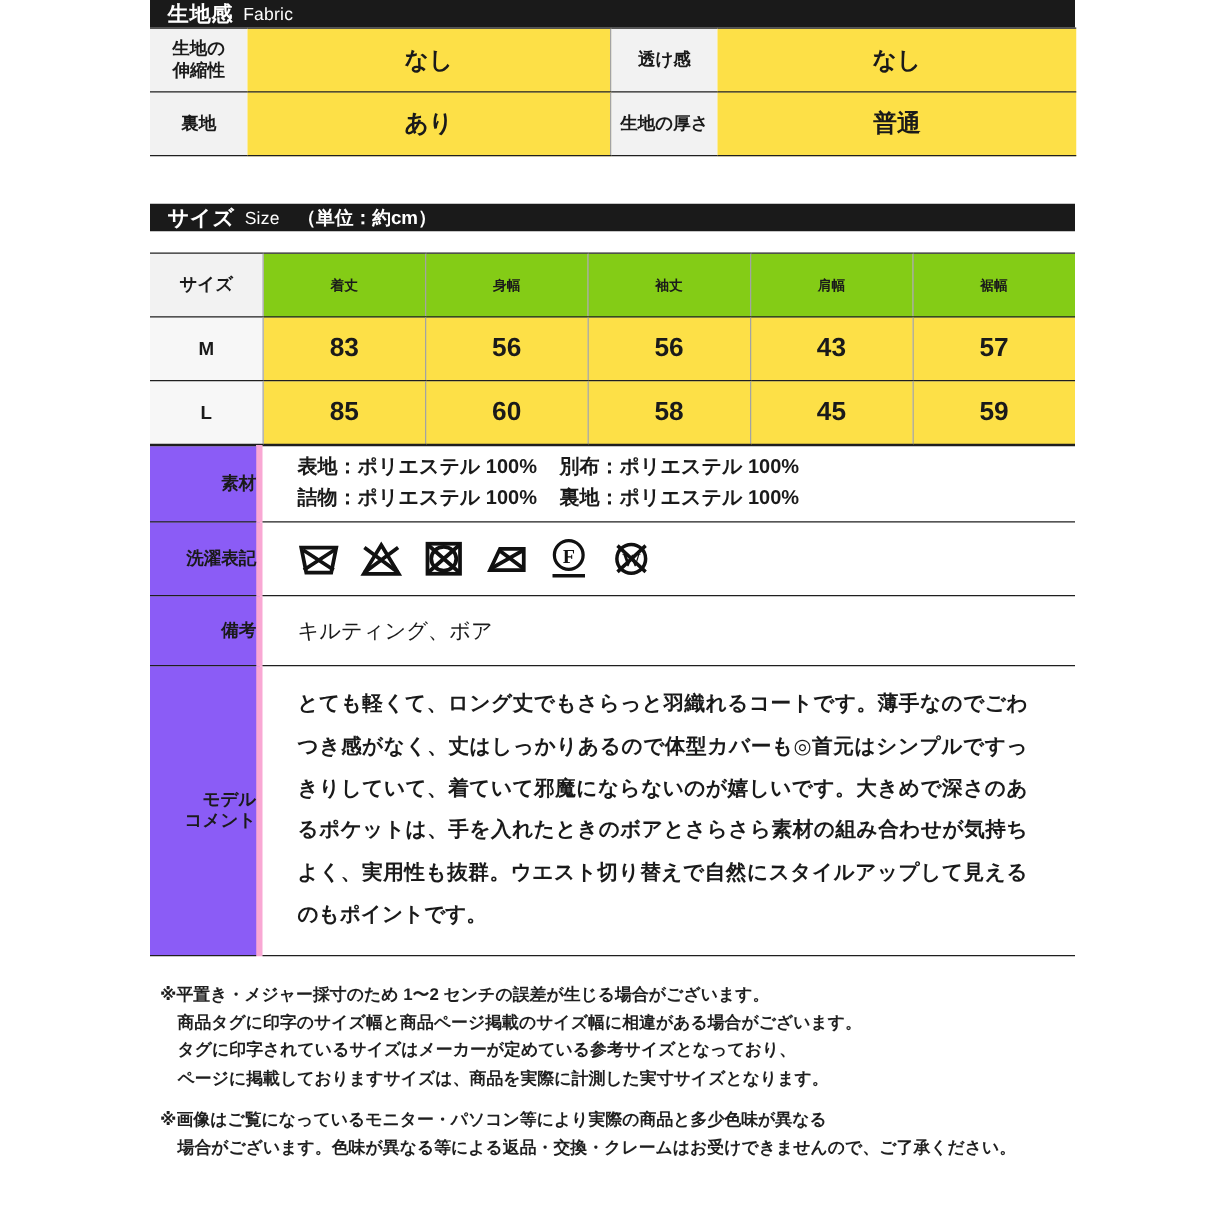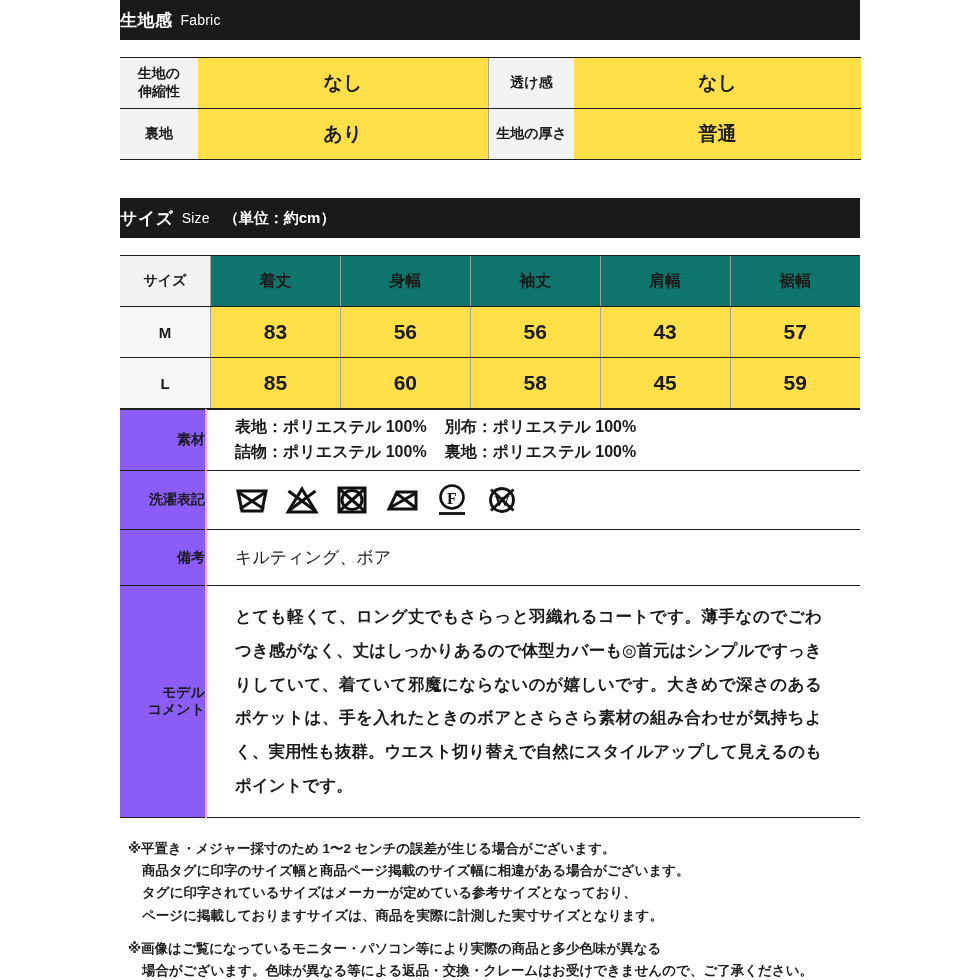--- a/index.html
+++ b/index.html
@@ -24,23 +24,24 @@
     position: absolute;
     left: 120px;
     top: 0;
     width: 740px;
   }
 
   
   .bar {
     background: #1a1a1a;
     color: #ffffff;
-    height: 40px;
+    height: 22px;
     display: flex;
     align-items: center;
+    padding-left: 14px;
     box-sizing: border-box;
   }
   .bar .jp {
     font-size: 17px;
     font-weight: bold;
     letter-spacing: 0.5px;
   }
   .bar .en {
     font-size: 14px;
     font-weight: normal;
@@ -73,53 +74,53 @@
     font-size: 14px;
     line-height: 1.28;
   }
   .val {
     background: #fde047;
     font-size: 19px;
   }
   .vline { border-left: 1px solid #a3a3a3; }
 
   
-  .fabric-tbl { margin-top: 17px; }
+  .fabric-tbl { margin-top: 0; }
   .fabric-tbl td { height: 50px; }
   .fabric-tbl .lbl { width: 78px; }
   .fabric-tbl .val-a { width: 290px; }
   .fabric-tbl .lbl-b { width: 85px; }
   .fabric-tbl .val-b { width: 287px; }
 
   
   .size-block { margin-top: 38px; }
   .size-tbl { margin-top: 17px; }
   .size-tbl td { height: 50px; }
   .size-tbl .col-size { width: 90px; }
   .size-tbl .hdr {
-    background: #0f766e;
-    font-size: 16px;
+    background: #84cc16;
+    font-size: 11px;
   }
   .size-tbl .hdr.col-size { background: #f2f2f2; font-size: 14px; }
   .size-tbl .rowlbl {
     background: #f7f7f7;
     font-size: 15px;
   }
   .size-tbl .num { font-size: 21px; text-align: center; }
 
   
   .spec-tbl td { border-top: none; }
   .spec-tbl tr:first-child td { border-top: 1px solid #1f1f1f; }
   .spec-tbl .lbl {
     width: 85px;
     background: #8b5cf6;
     text-align: right;
   }
   .spec-tbl .body {
-    border-left: 2px solid #f9a8d4;
+    border-left: 5px solid #f9a8d4;
     text-align: left;
     padding-left: 28px;
     background: #ffffff;
   }
   .mat-line {
     font-size: 16px;
     font-weight: bold;
     line-height: 1.55;
     white-space: nowrap;
   }

